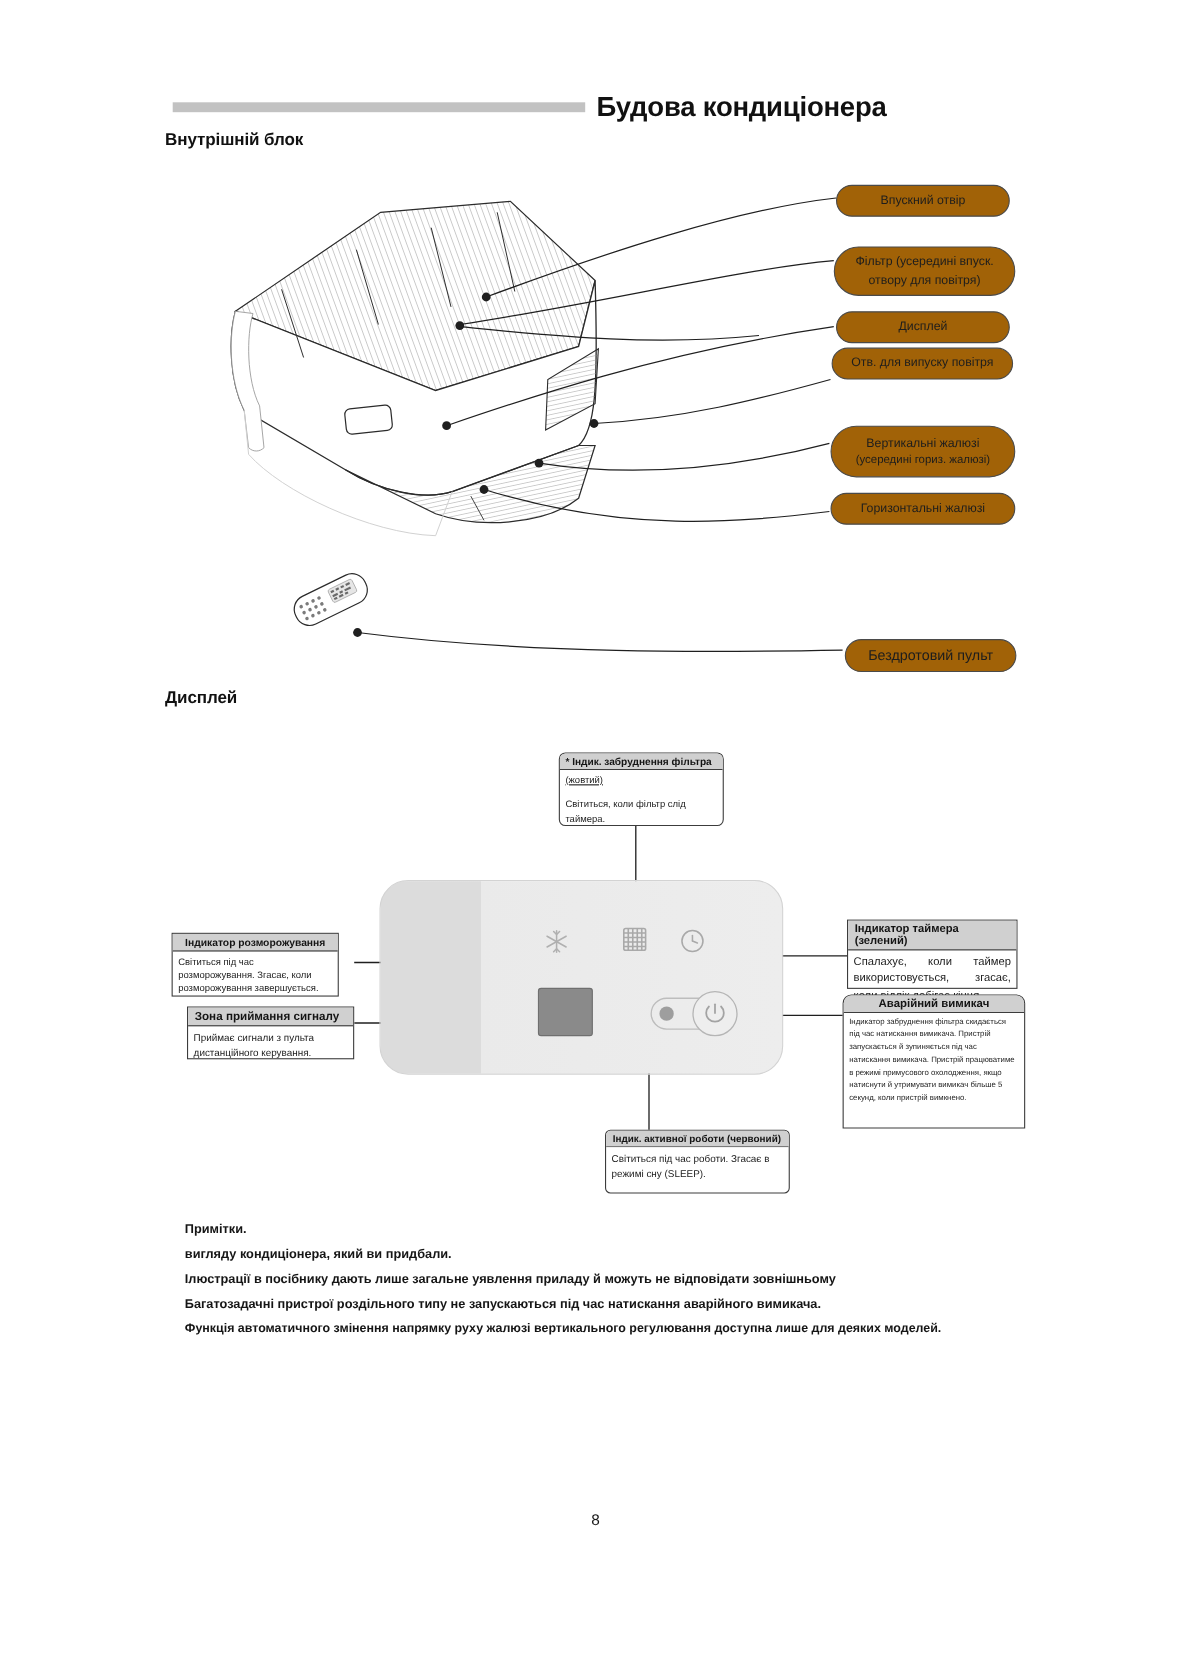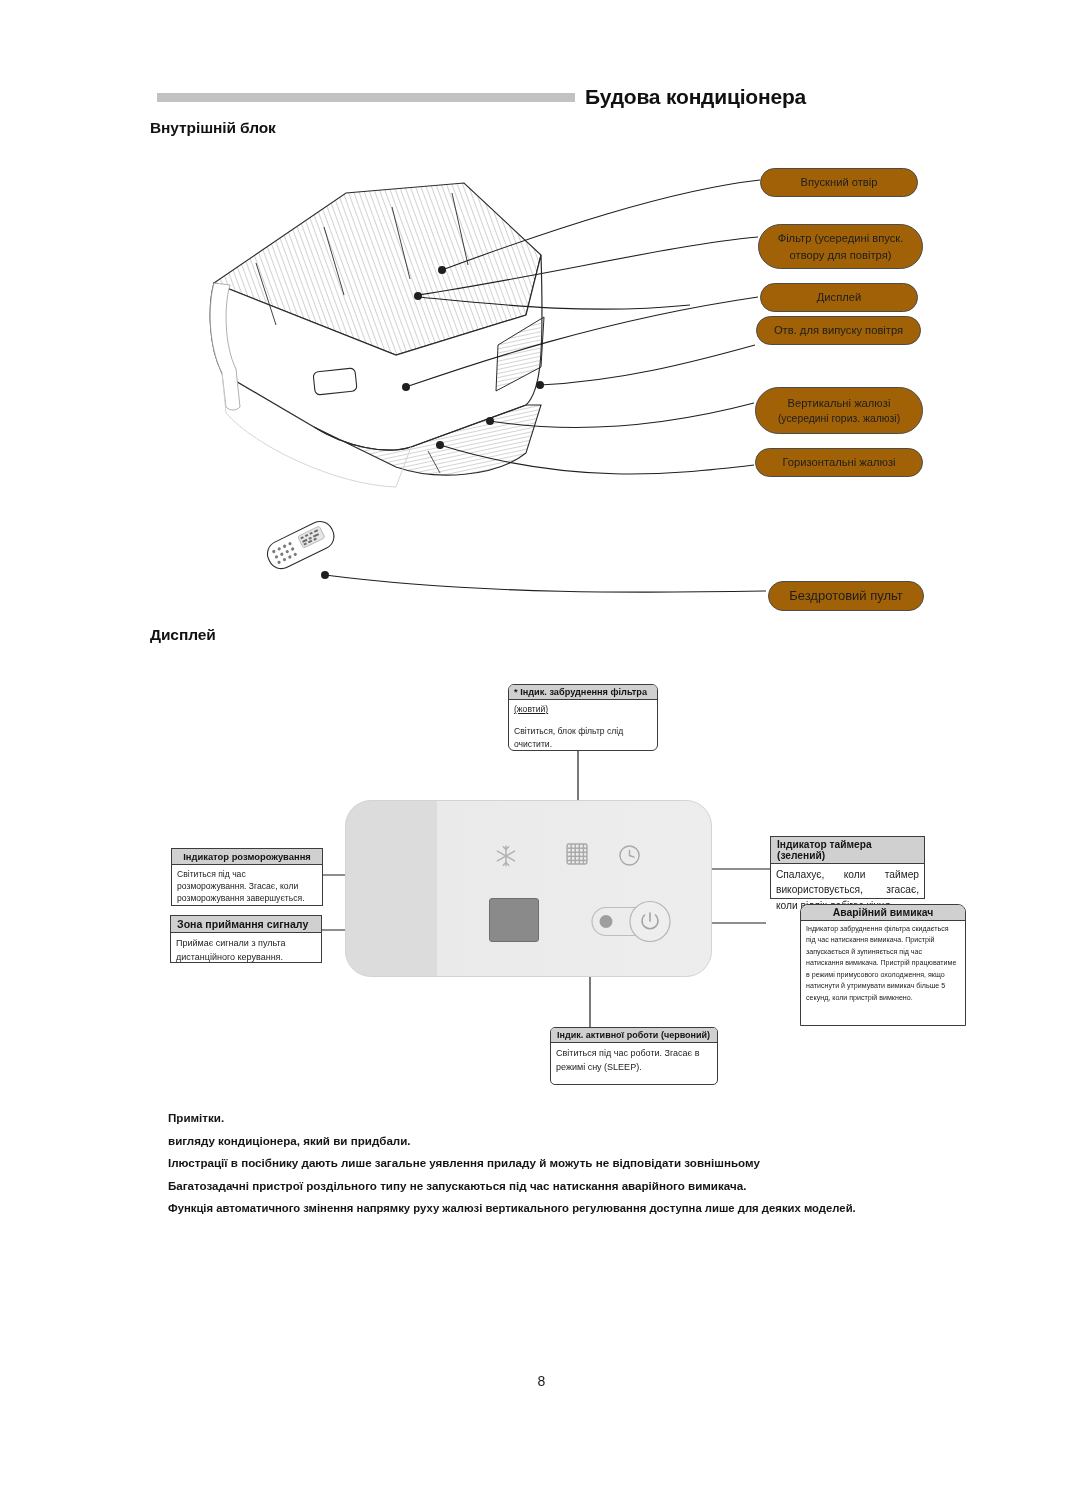--- a/index.html
+++ b/index.html
@@ -26,21 +26,21 @@
     display: flex;
     align-items: center;
   }
   .header-bar {
     flex: 1 1 auto;
     height: 9px;
     background: #c2c2c2;
     margin-right: 10px;
   }
   .header-title {
-    font-size: 21px;
+    font-size: 25px;
     font-weight: bold;
     white-space: nowrap;
     letter-spacing: -0.2px;
     color: #111;
   }
 
   .section-title {
     position: absolute;
     font-size: 15.5px;
     font-weight: bold;
@@ -158,34 +158,34 @@
   #box-filter-ind {
     left: 508px; top: 684px; width: 150px; height: 67px;
     border-radius: 6px;
   }
   #box-filter-ind .box-head {
     font-size: 9.2px; border-radius: 5px 5px 0 0;
   }
   #box-filter-ind .box-body { font-size: 8.6px; line-height: 1.5; }
   #box-filter-ind .sub { display:block; margin-bottom: 9px; text-decoration: underline; }
 
-  #box-defrost { left: 171px; top: 848px; width: 152px; height: 58px; }
+  #box-defrost { left: 156px; top: 848px; width: 152px; height: 58px; }
   #box-defrost .box-head { font-size: 9.4px; text-align: center; }
   #box-defrost .box-body { font-size: 8.6px; line-height: 1.42; }
 
   #box-signal { left: 170px; top: 915px; width: 152px; height: 48px; }
   #box-signal .box-head { font-size: 10.6px; text-align: left; padding-left: 6px; }
   #box-signal .box-body { font-size: 9px; line-height: 1.6; }
 
   #box-timer { left: 770px; top: 836px; width: 155px; height: 63px; }
   #box-timer .box-head { font-size: 10.2px; text-align: left; padding-left: 6px; }
   #box-timer .box-body { font-size: 10.2px; line-height: 1.5; text-align: justify; }
 
   #box-emergency {
-    left: 800px; top: 904px; width: 166px; height: 122px;
+    left: 766px; top: 904px; width: 166px; height: 122px;
     border-radius: 8px 8px 0 0;
   }
   #box-emergency .box-head {
     font-size: 10.4px; text-align: center; border-radius: 7px 7px 0 0;
   }
   #box-emergency .box-body { font-size: 7.1px; line-height: 1.62; }
 
   #box-operating { left: 506px; top: 1027px; width: 168px; height: 58px; border-radius: 5px; margin-left: 44px; }
   #box-operating .box-head { font-size: 9px; border-radius: 4px 4px 0 0; padding-left: 6px; }
   #box-operating .box-body { font-size: 9px; line-height: 1.6; }
@@ -405,21 +405,21 @@
     <path d="M66 14 L66 22"></path>
     <path d="M60.5 16 a8 8 0 1 0 11 0"></path>
   </g>
   <circle cx="22" cy="22.5" r="6.5" fill="#9e9e9e"></circle>
 </svg>
 
 <div class="box" id="box-filter-ind">
   <div class="box-head">* Індик. забруднення фільтра</div>
   <div class="box-body">
     <span class="sub">(жовтий)</span>
-    <span>Світиться, блок фільтр слід очистити.</span>
+    <span>Світиться, коли фільтр слід таймера.</span>
   </div>
 </div>
 
 <div class="box" id="box-defrost">
   <div class="box-head">Індикатор розморожування</div>
   <div class="box-body">Світиться під час розморожування. Згасає, коли розморожування завершується.</div>
 </div>
 
 <div class="box" id="box-signal">
   <div class="box-head">Зона приймання сигналу</div>

